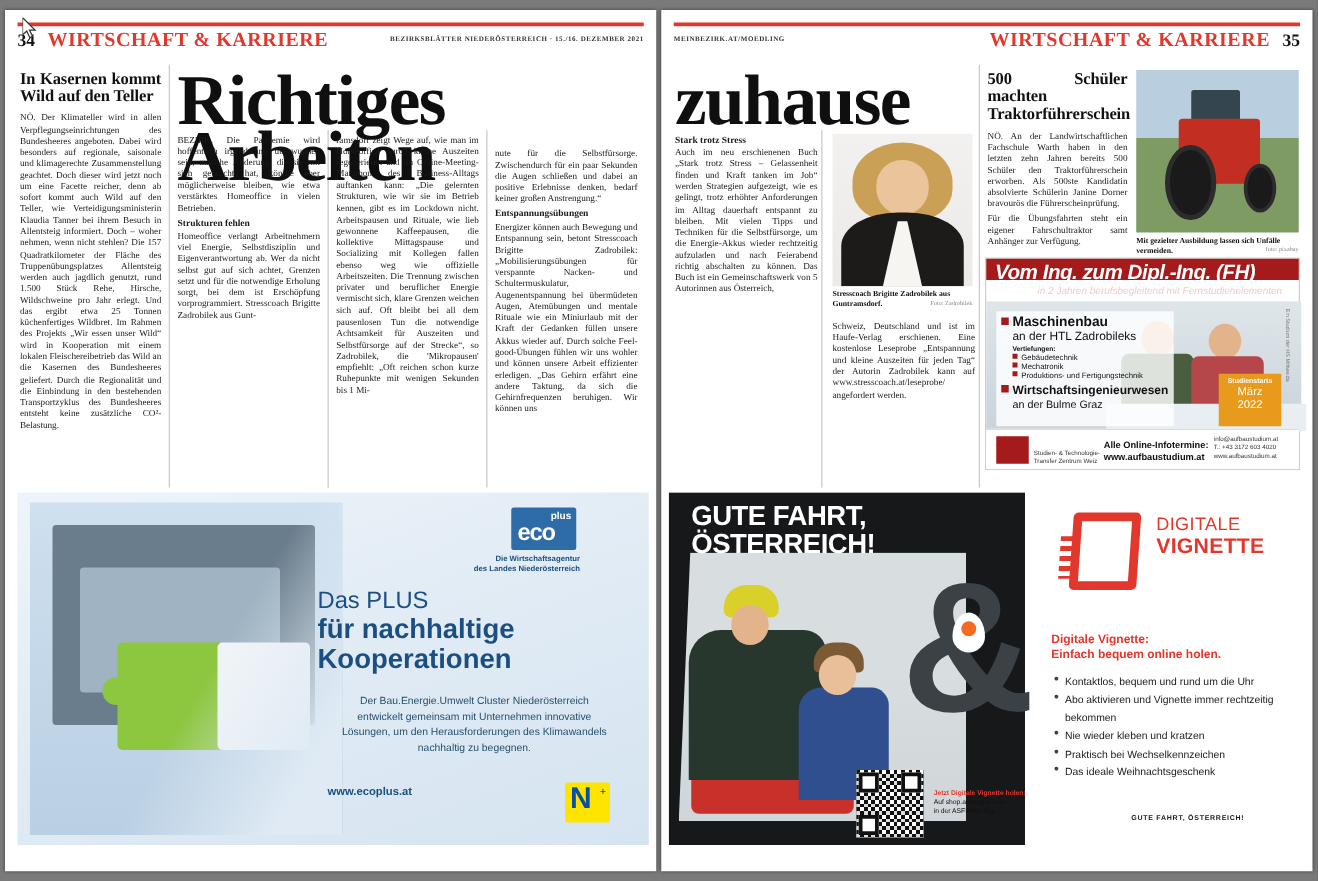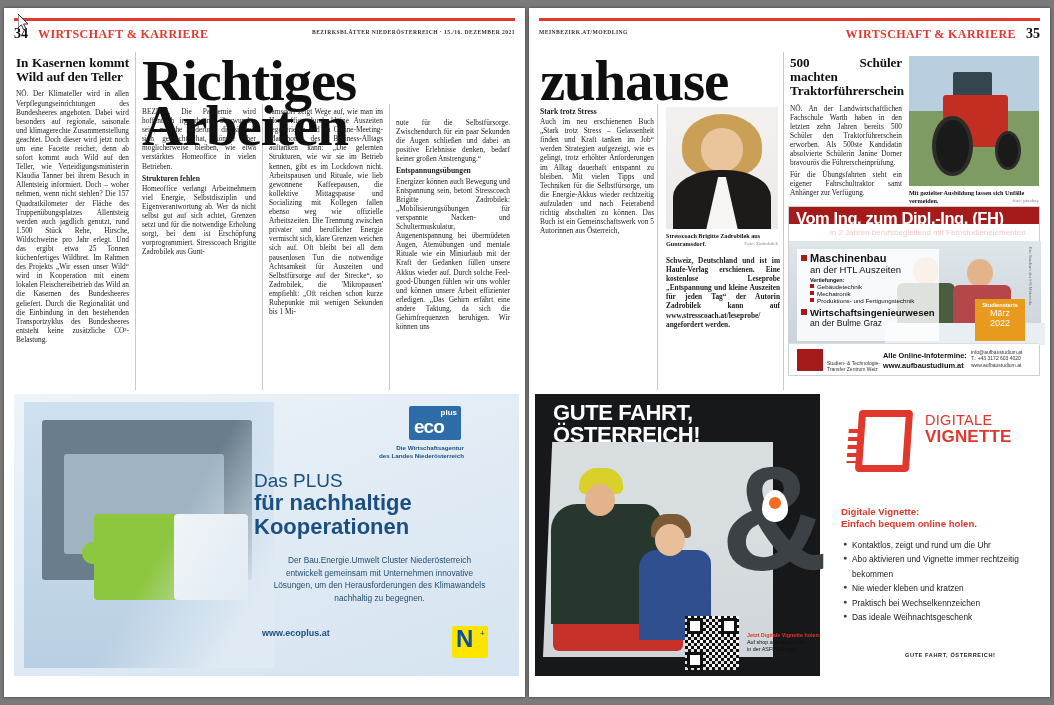--- a/index.html
+++ b/index.html
@@ -17,21 +17,21 @@
     box-shadow: 0 0 3px rgba(0,0,0,.5);
     overflow: hidden;
   }
   .sheet.left  { left: 4px;   width: 521px; }
   .sheet.right { left: 529px; width: 521px; }
 
   .rule-top { position:absolute; left:10px; right:10px; top:10px; height:3px; background:#e2372c; }
 
   .hdr { position:absolute; top:16px; height:16px; font-family:"Liberation Serif",serif; }
   .hdr-kicker {
-    color:#e2372c; font-weight:bold; font-size:12px; letter-spacing:.4px;
+    color:#e2372c; font-weight:bold; font-size:16px; letter-spacing:.4px;
     font-family:"Liberation Serif", serif;
   }
   .hdr-meta { font-size:5.6px; letter-spacing:.45px; color:#333; font-weight:bold; }
   .pg-num { color:#111; font-weight:bold; font-size:14px; }
 
   
   .col { position:absolute; font-size:7.35px; line-height:9.1px; text-align:justify; color:#1a1a1a; }
   .col p { margin-bottom:3px; hyphens:auto; }
   .col .sub { font-weight:bold; font-size:7.6px; margin-bottom:1px; display:block; }
   .hl {
@@ -279,21 +279,21 @@
       <div class="pt-hair"></div>
         <div class="pt-face"></div>
       <div class="pt-body"></div>
         <div class="pt-shirt"></div>
     </div>
     <div class="cap" style="left:137px; top:224px; width:112px;">
       <span>Stresscoach Brigitte Zadrobilek aus Guntramsdorf.</span>
       <span class="credit" style="float:right;">Foto: Zadrobilek</span>
     </div>
 
-    <div class="col" style="left:137px; top:248px; width:114px;font-weight:bold;">
+    <div class="col" style="left:137px; top:248px; width:114px;">
       <p>Schweiz, Deutschland und ist im Haufe-Verlag erschienen. Eine kostenlose Leseprobe „Entspannung und kleine Auszeiten für jeden Tag“ der Autorin Zadrobilek kann auf www.stresscoach.at/leseprobe/ angefordert werden.</p>
     </div>
 
     <div class="col" style="left:261px; top:48px; width:112px;">
       <div class="hl">500 Schüler machten Traktorführerschein</div>
       <p>NÖ. An der Landwirtschaftlichen Fachschule Warth haben in den letzten zehn Jahren bereits 500 Schüler den Traktorführerschein erworben. Als 500ste Kandidatin absolvierte Schülerin Janine Dorner bravourös die Führerscheinprüfung.</p>
       <p>Für die Übungsfahrten steht ein eigener Fahrschultraktor samt Anhänger zur Verfügung.</p>
     </div>
 
     <div class="photo tractor" style="left:380px; top:48px; width:130px; height:130px;">
@@ -301,38 +301,38 @@
         <div class="tr-body"></div>
       <div class="tr-wh-b"></div>
         <div class="tr-wh-f"></div>
     </div>
     <div class="cap" style="left:380px; top:181px; width:130px;">
       <span>Mit gezielter Ausbildung lassen sich Unfälle vermeiden.</span>
       <span class="credit" style="float:right;">foto: pixabay</span>
     </div>
 
     <div class="ad-auf" style="left:259px; top:198px; width:252px; height:170px;">
-      <div class="auf-band" style="height:17px;">
+      <div class="auf-band" style="height:17px;font-style:italic;">
         <div class="auf-t">Vom Ing. zum Dipl.-Ing. (FH)</div>
         <div class="auf-s">in 2 Jahren berufsbegleitend mit Fernstudienelementen</div>
       </div>
 
       <div class="auf-photo" style="left:0; top:34px; width:252px; height:104px;">
         <div class="p-head" style="left:124px; top:16px; width:26px; height:28px;"></div>
         <div class="p-torso" style="left:108px; top:42px; width:58px; height:62px; background:#4a5d3e;"></div>
         <div class="p-head" style="left:178px; top:18px; width:26px; height:28px;"></div>
         <div class="p-torso" style="left:164px; top:44px; width:58px; height:60px; background:#b5474a;"></div>
         <div style="position:absolute; left:96px; bottom:0; width:160px; height:22px; background:#e8eef2;"></div>
       </div>
 
       <div class="auf-left" style="left:8px; top:42px; width:142px; height:92px; padding:3px 4px;">
         <div class="auf-h1">
           <span class="sq"></span><span>Maschinenbau</span>
         </div>
-        <div class="auf-h2">an der HTL Auszeiten</div>
+        <div class="auf-h2">an der HTL Zadrobileks</div>
         <div class="auf-lbl" style="margin-top:2px;">Vertiefungen:</div>
         <div class="auf-li"><span class="sq"></span><span>Gebäudetechnik</span></div>
         <div class="auf-li"><span class="sq"></span><span>Mechatronik</span></div>
         <div class="auf-li"><span class="sq"></span><span>Produktions- und Fertigungstechnik</span></div>
         <div class="auf-h1" style="font-size:9.6px; margin-top:3px;">
           <span class="sq"></span><span>Wirtschaftsingenieurwesen</span>
         </div>
         <div class="auf-h2" style="font-size:8.6px;">an der Bulme Graz</div>
       </div>
 
@@ -395,21 +395,21 @@
       <div class="vig-mark" style="left:322px; top:16px;"></div>
       <div class="vig-t1" style="left:390px; top:18px;">DIGITALE</div>
       <div class="vig-t2" style="left:390px; top:33px;">VIGNETTE</div>
 
       <div class="asf-h" style="left:306px; top:112px; width:190px;">
         <span>Digitale Vignette:</span><br>
         <span>Einfach bequem online holen.</span>
       </div>
 
       <div class="asf-list" style="left:308px; top:144px; width:196px;">
-        <div>Kontaktlos, zeigt und rund um die Uhr</div>
+        <div>Kontaktlos, bequem und rund um die Uhr</div>
         <div>Abo aktivieren und Vignette immer rechtzeitig bekommen</div>
         <div>Nie wieder kleben und kratzen</div>
         <div>Praktisch bei Wechselkennzeichen</div>
         <div>Das ideale Weihnachtsgeschenk</div>
       </div>
 
       <div class="asf-slog" style="left:370px; top:258px;">GUTE FAHRT, ÖSTERREICH!</div>
     </div>
   </div>
 

